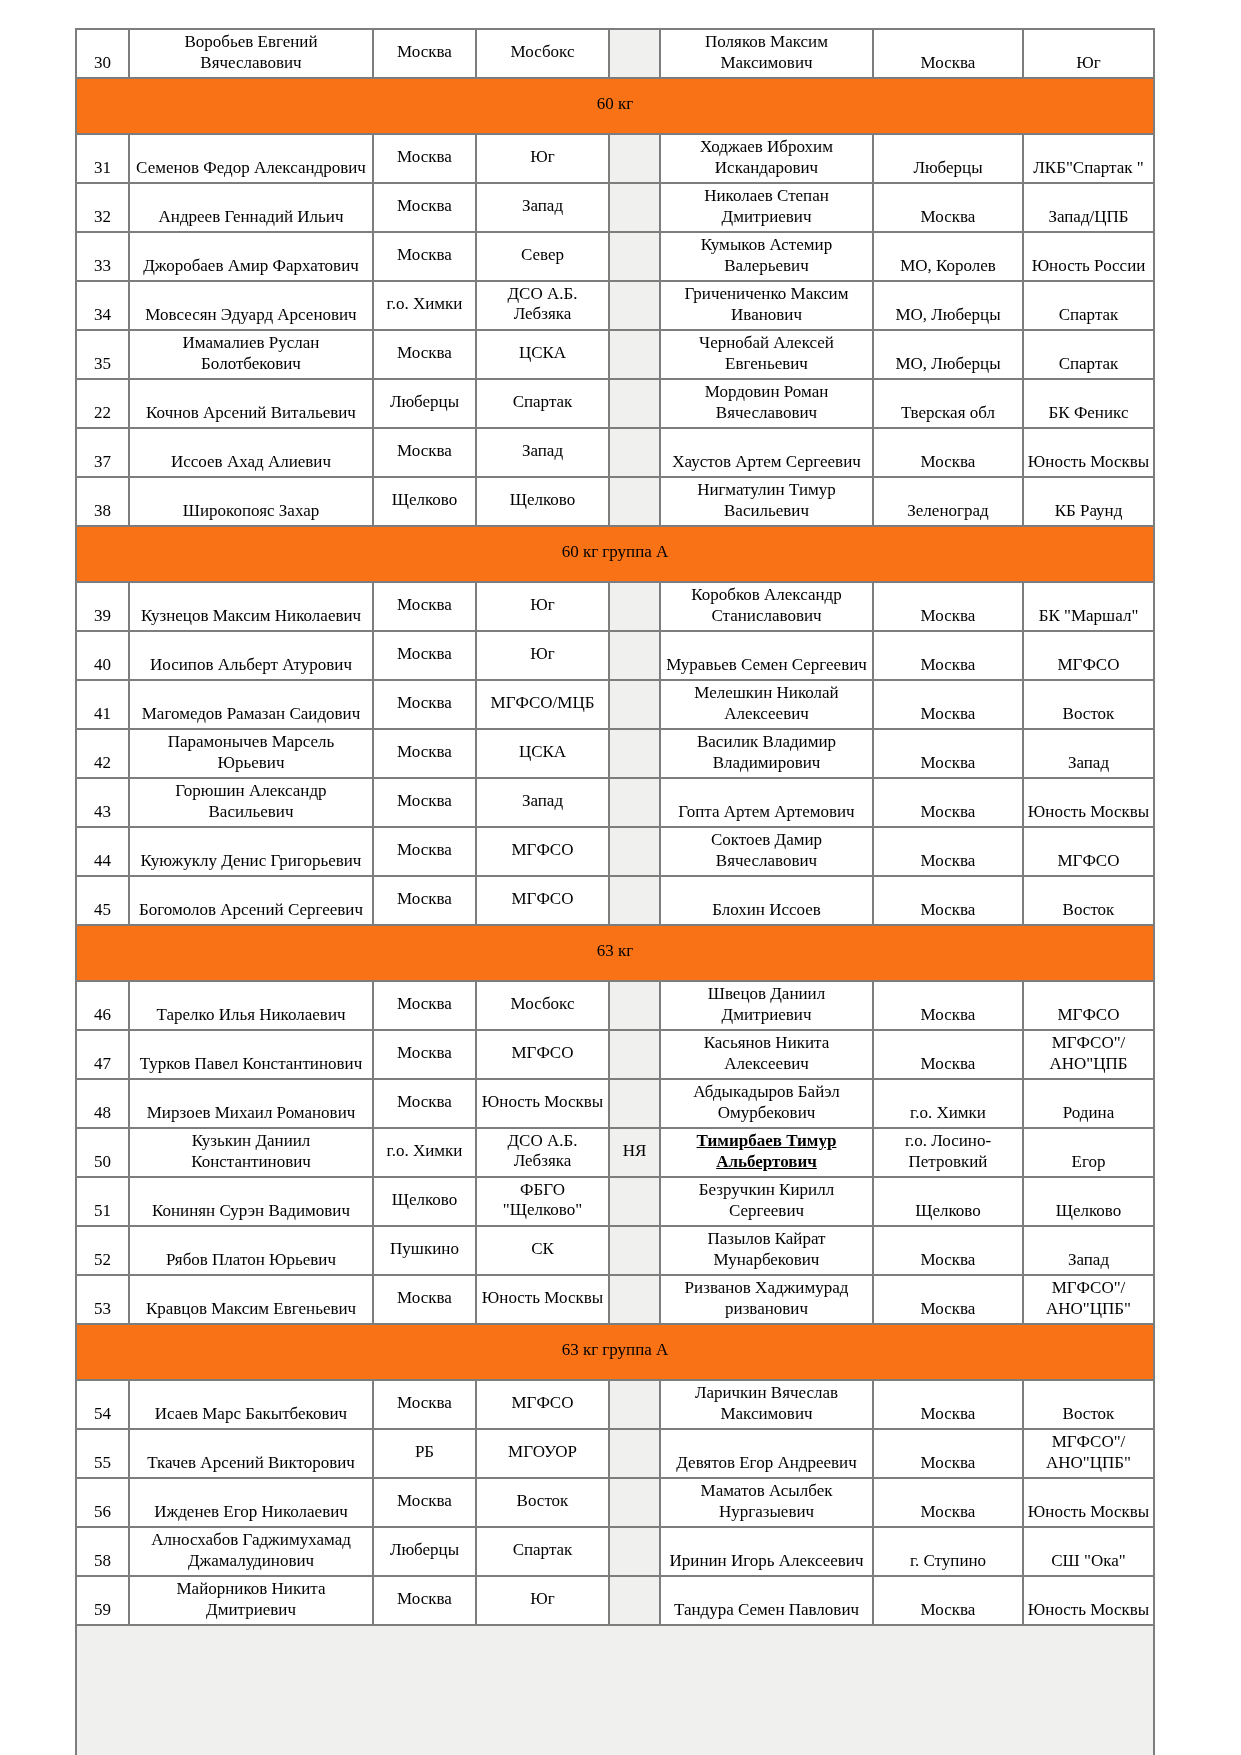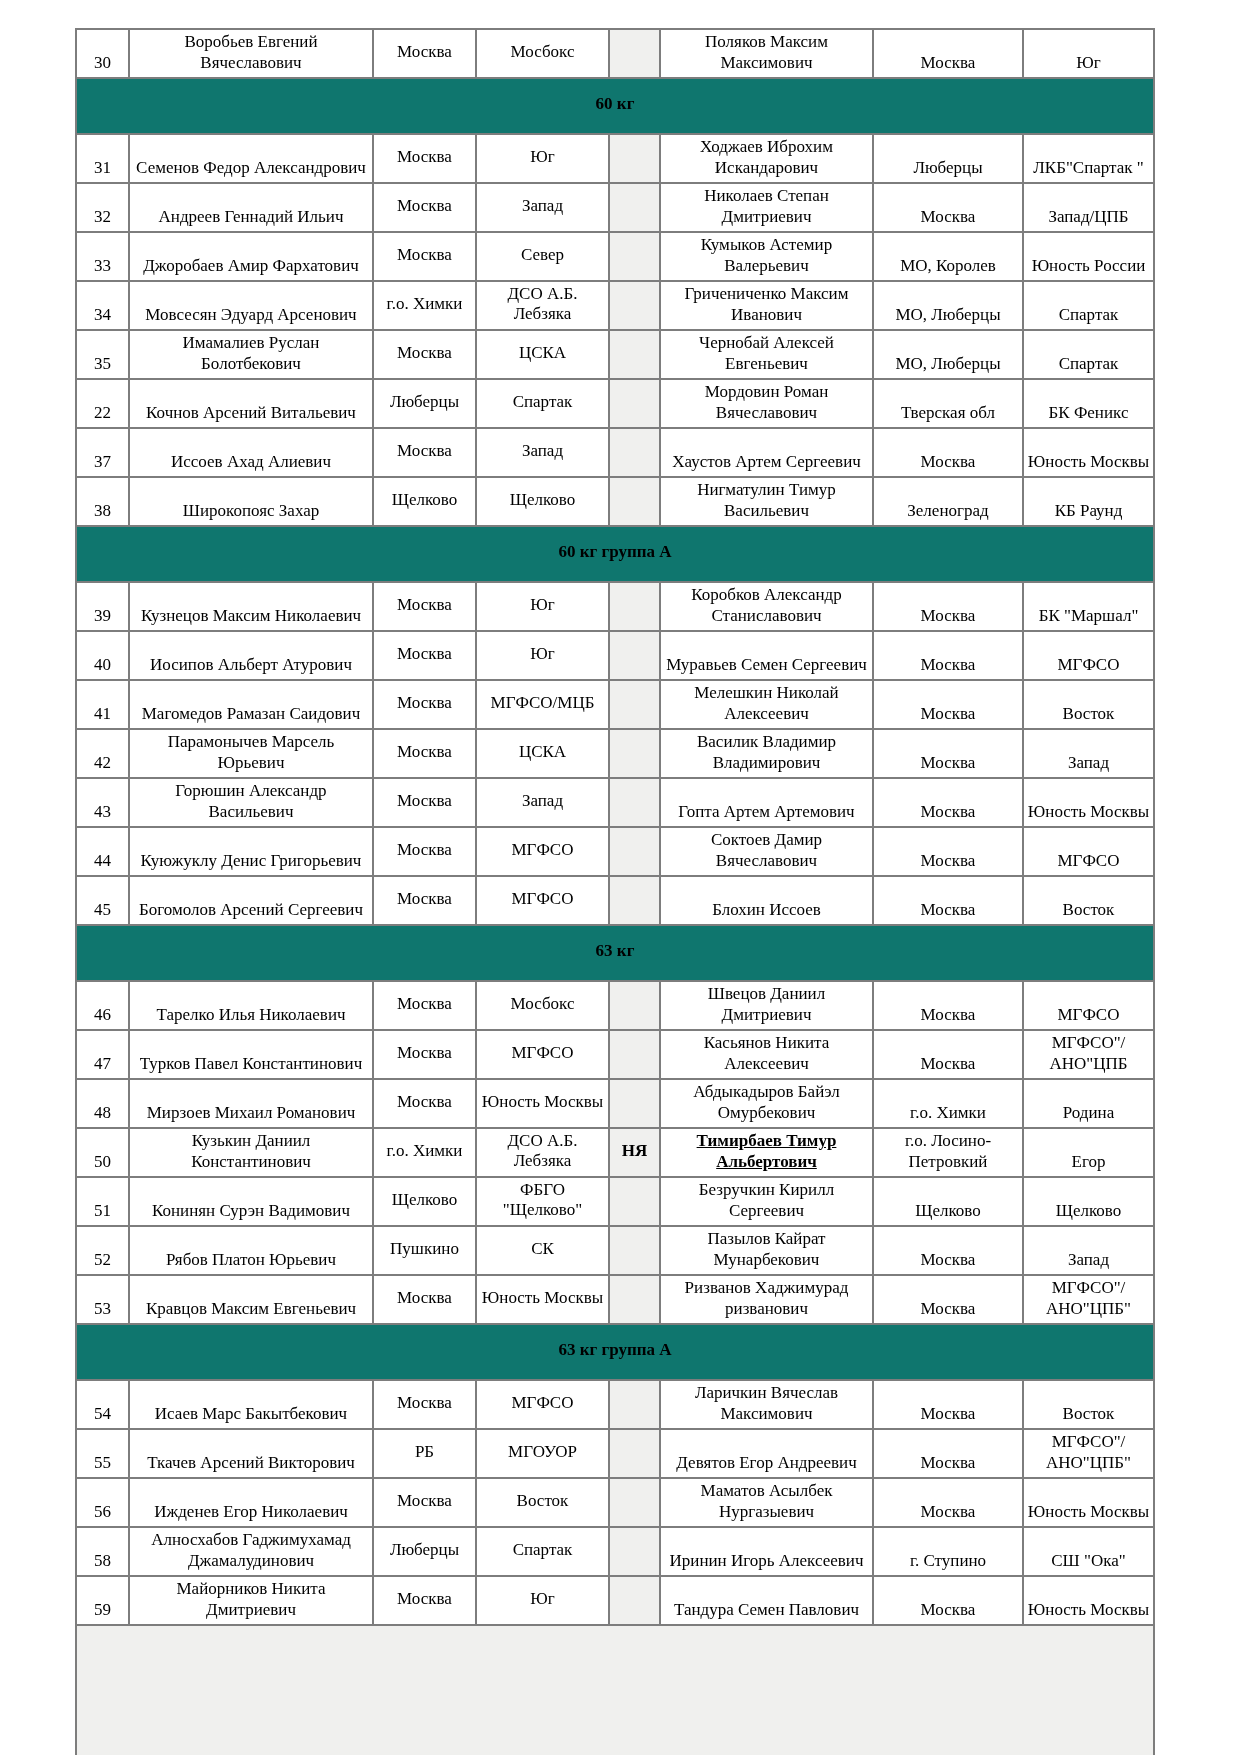--- a/index.html
+++ b/index.html
@@ -23,28 +23,28 @@
     border:2px solid #7d7d7d;
     text-align:center;
     line-height:1.2;
     padding:1px 3px 4px 3px;
   }
   .bout-row td{height:42px;}
   .num{vertical-align:bottom;}
   .name{vertical-align:bottom;}
   .city{vertical-align:middle;}
   .club{vertical-align:middle;overflow-wrap:anywhere;}
-  .note{vertical-align:middle;font-weight:bold;margin-left:28px;}
+  .note{vertical-align:middle;font-weight:normal;margin-left:28px;}
   .city2{vertical-align:bottom;}
   .club2{vertical-align:bottom;overflow-wrap:anywhere;}
   .shaded{background:#f0f0ee;}
   .winner{font-weight:bold;text-decoration:underline;}
   .section-cell{
-    background:#0f766e;
-    font-weight:bold;
+    background:#f97316;
+    font-weight:normal;
     height:49px;
     vertical-align:middle;
     text-align:center;
   }
   .footer-cell{
     background:#f0f0ee;
     height:203px;
   }
 </style>
 </head>

